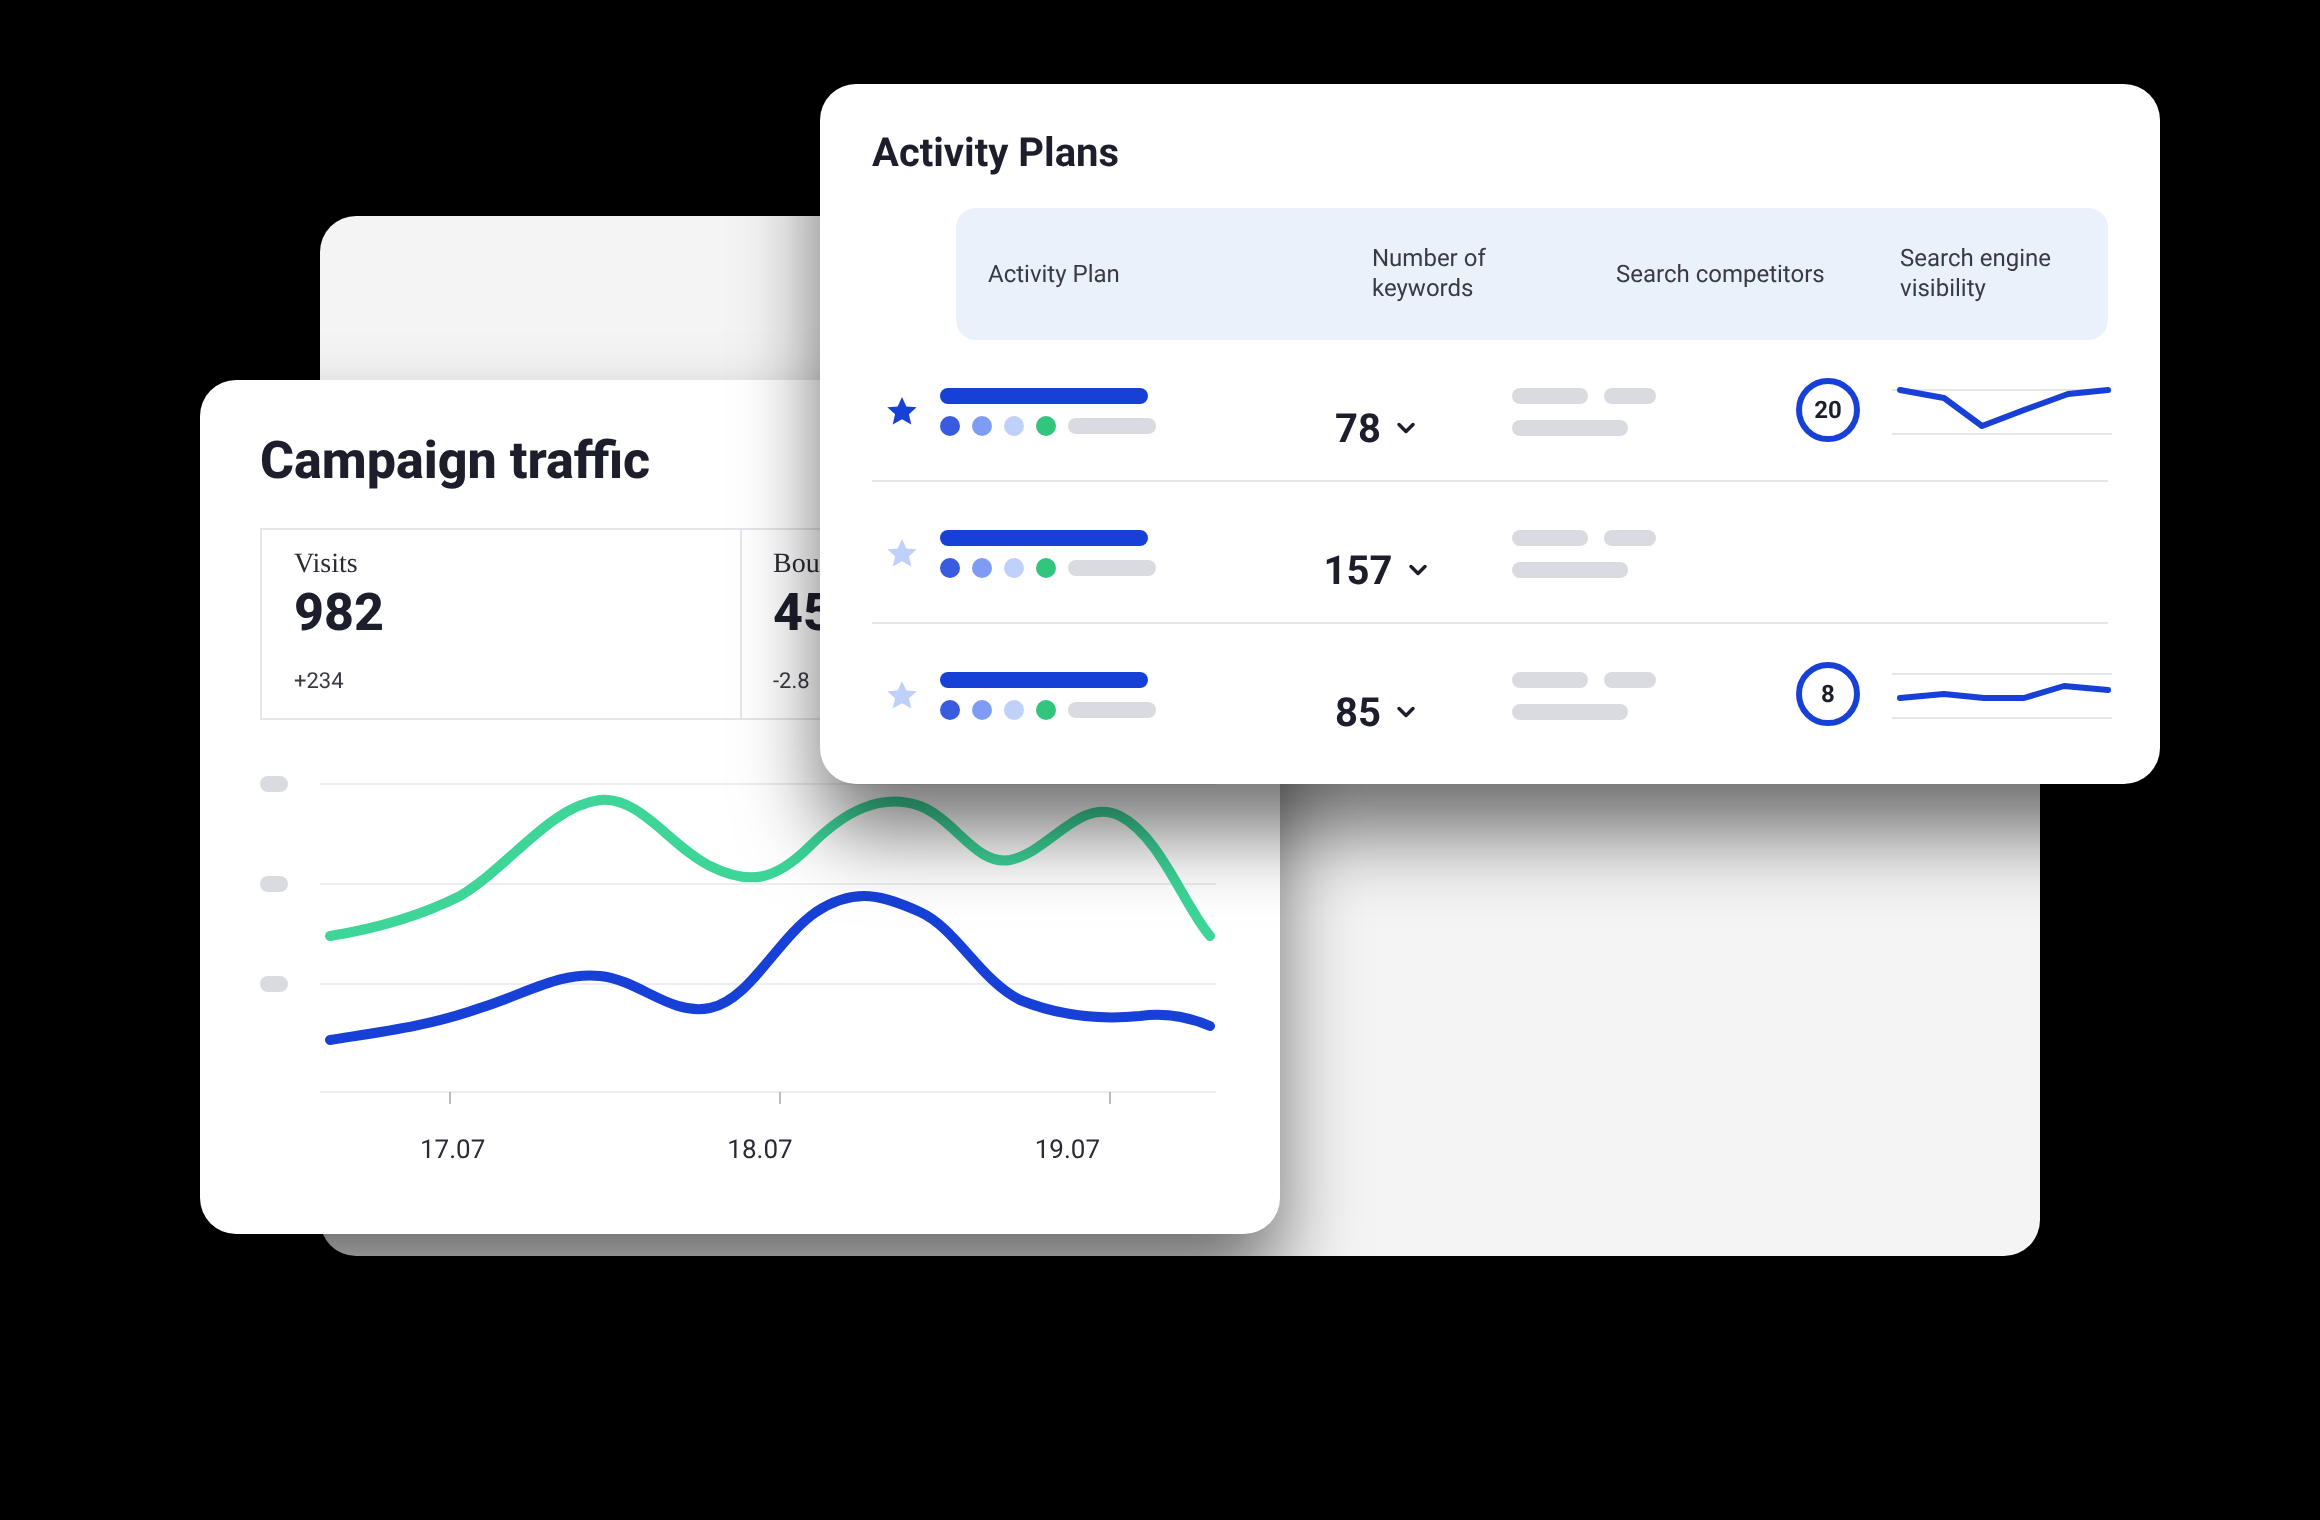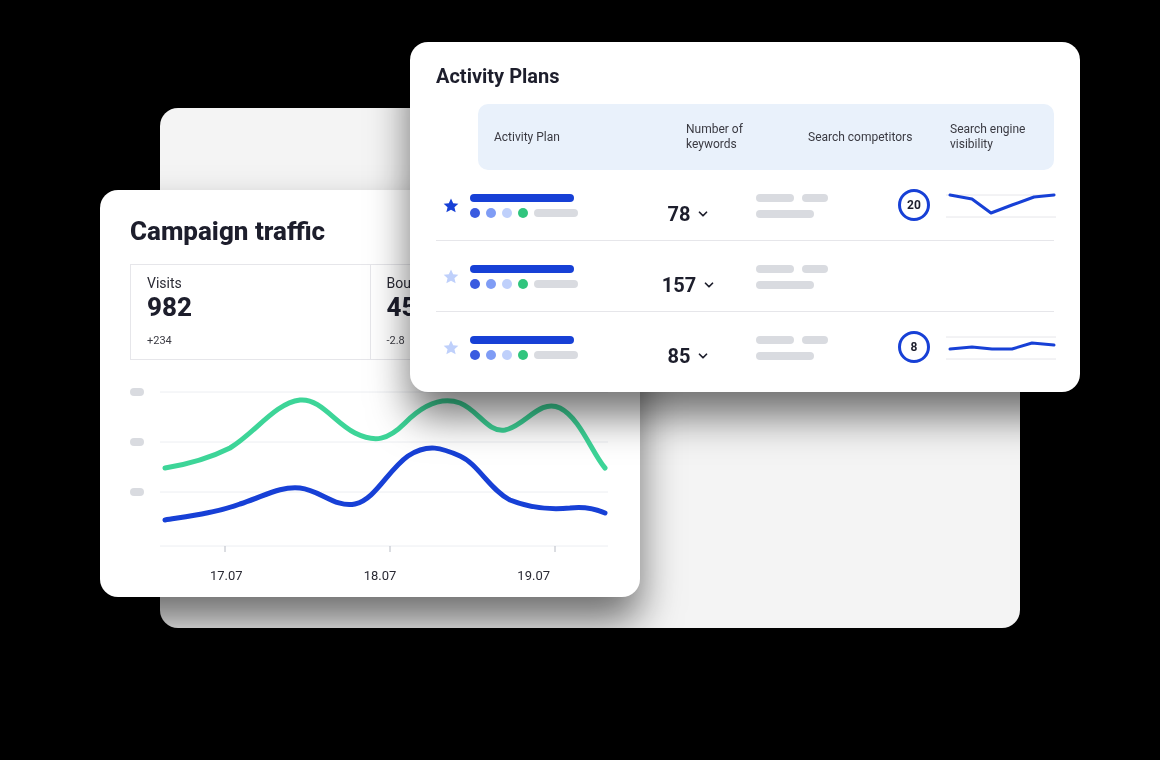--- a/index.html
+++ b/index.html
@@ -24,38 +24,38 @@
 
   
   .campaign-card {
     position: absolute;
     left: 100px;
     top: 190px;
     width: 540px;
     background: #fff;
     border-radius: 18px;
     box-shadow: 0 24px 40px rgba(0,0,0,0.55);
-    padding: 26px 30px 8px 30px;
+    padding: 26px 30px 28px 30px;
   }
   .campaign-title {
     font-size: 26px;
     font-weight: 800;
     color: #1d1e2c;
     margin-bottom: 18px;
   }
   .metrics {
     display: flex;
     border: 1px solid #e6e6ea;
   }
   .metric {
     flex: 1;
     padding: 10px 16px 12px 16px;
   }
   .metric + .metric { border-left: 1px solid #e6e6ea; }
-  .metric-label { font-size: 14px; color: #2a2a34; margin-bottom: 2px; }
+  .metric-label { font-size: 14px; color: #2a2a34; margin-bottom: 2px; font-family: Liberation Serif, serif; }
   .metric-value { font-size: 26px; font-weight: 800; color: #1d1e2c; line-height: 1.15; }
   .metric-delta { font-size: 11px; color: #3a3a42; margin-top: 11px; }
 
   .traffic-chart { margin: 18px 0 6px 0; }
   .x-ticks { display: flex; justify-content: space-between; padding: 0 60px 0 80px; margin-top: 6px; }
   .x-tick { font-size: 13px; color: #2a2a34; }
 
   
   .plans-card {
     position: absolute;

